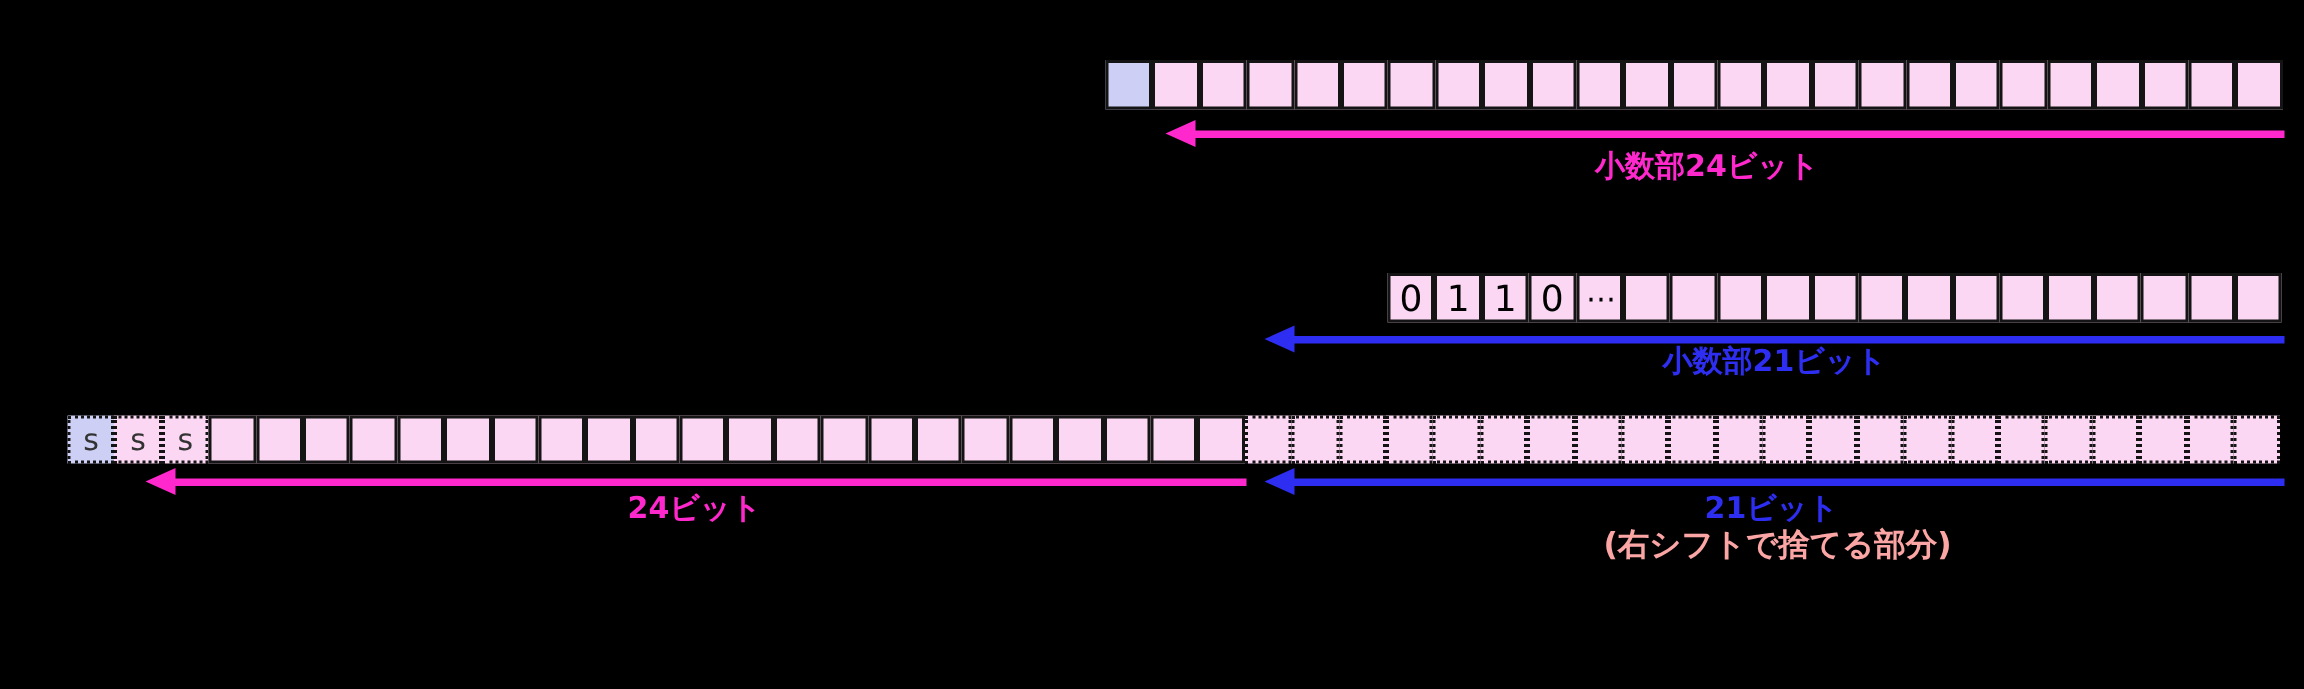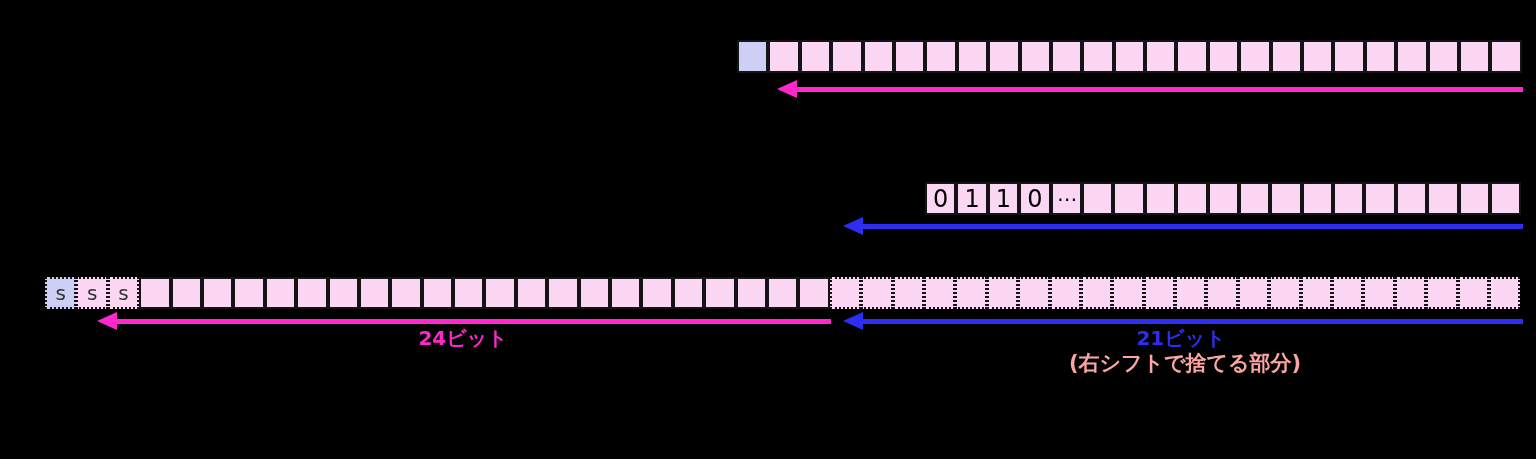--- a/index.html
+++ b/index.html
@@ -145,22 +145,24 @@
       <div class="bit-cell pink dotted" style="width: 31.4px; height: 32px;"></div>
       <div class="bit-cell pink dotted" style="width: 31.4px; height: 32px;"></div>
       <div class="bit-cell pink dotted" style="width: 31.4px; height: 32px;"></div>
       <div class="bit-cell pink dotted" style="width: 31.4px; height: 32px;"></div>
       <div class="bit-cell pink dotted" style="width: 31.4px; height: 32px;"></div>
       <div class="bit-cell pink dotted" style="width: 31.4px; height: 32px;"></div>
       <div class="bit-cell pink dotted" style="width: 31.4px; height: 32px;"></div>
     </div>
     <div class="arrow-line" style="left: 791px; width: 732px; top: 86.5px; background: rgb(255, 40, 204);"></div>
     <div class="arrow-head" style="left: 777px; top: 80px; border-right: 20px solid rgb(255, 40, 204);"></div>
+    <div class="arrow-label" style="left: 1138px; top: 99px; color: rgb(255, 40, 204);">小数部24ビット</div>
     <div class="arrow-line" style="left: 857px; width: 666px; top: 223.5px; background: rgb(46, 46, 242);"></div>
     <div class="arrow-head" style="left: 843px; top: 217px; border-right: 20px solid rgb(46, 46, 242);"></div>
+    <div class="arrow-label" style="left: 1183px; top: 229px; color: rgb(46, 46, 242);">小数部21ビット</div>
     <div class="arrow-line" style="left: 111px; width: 720px; top: 318.5px; background: rgb(255, 40, 204);"></div>
     <div class="arrow-head" style="left: 97px; top: 312px; border-right: 20px solid rgb(255, 40, 204);"></div>
     <div class="arrow-label" style="left: 463px; top: 327px; color: rgb(255, 40, 204);">24ビット</div>
     <div class="arrow-line" style="left: 857px; width: 666px; top: 318.5px; background: rgb(46, 46, 242);"></div>
     <div class="arrow-head" style="left: 843px; top: 312px; border-right: 20px solid rgb(46, 46, 242);"></div>
     <div class="arrow-label" style="left: 1181px; top: 327px; color: rgb(46, 46, 242);">21ビット</div>
     <div class="arrow-sublabel" style="left: 1185px; top: 351px; color: #fca5a5;">(右シフトで捨てる部分)</div>
   </div>
 
 </body></html>

